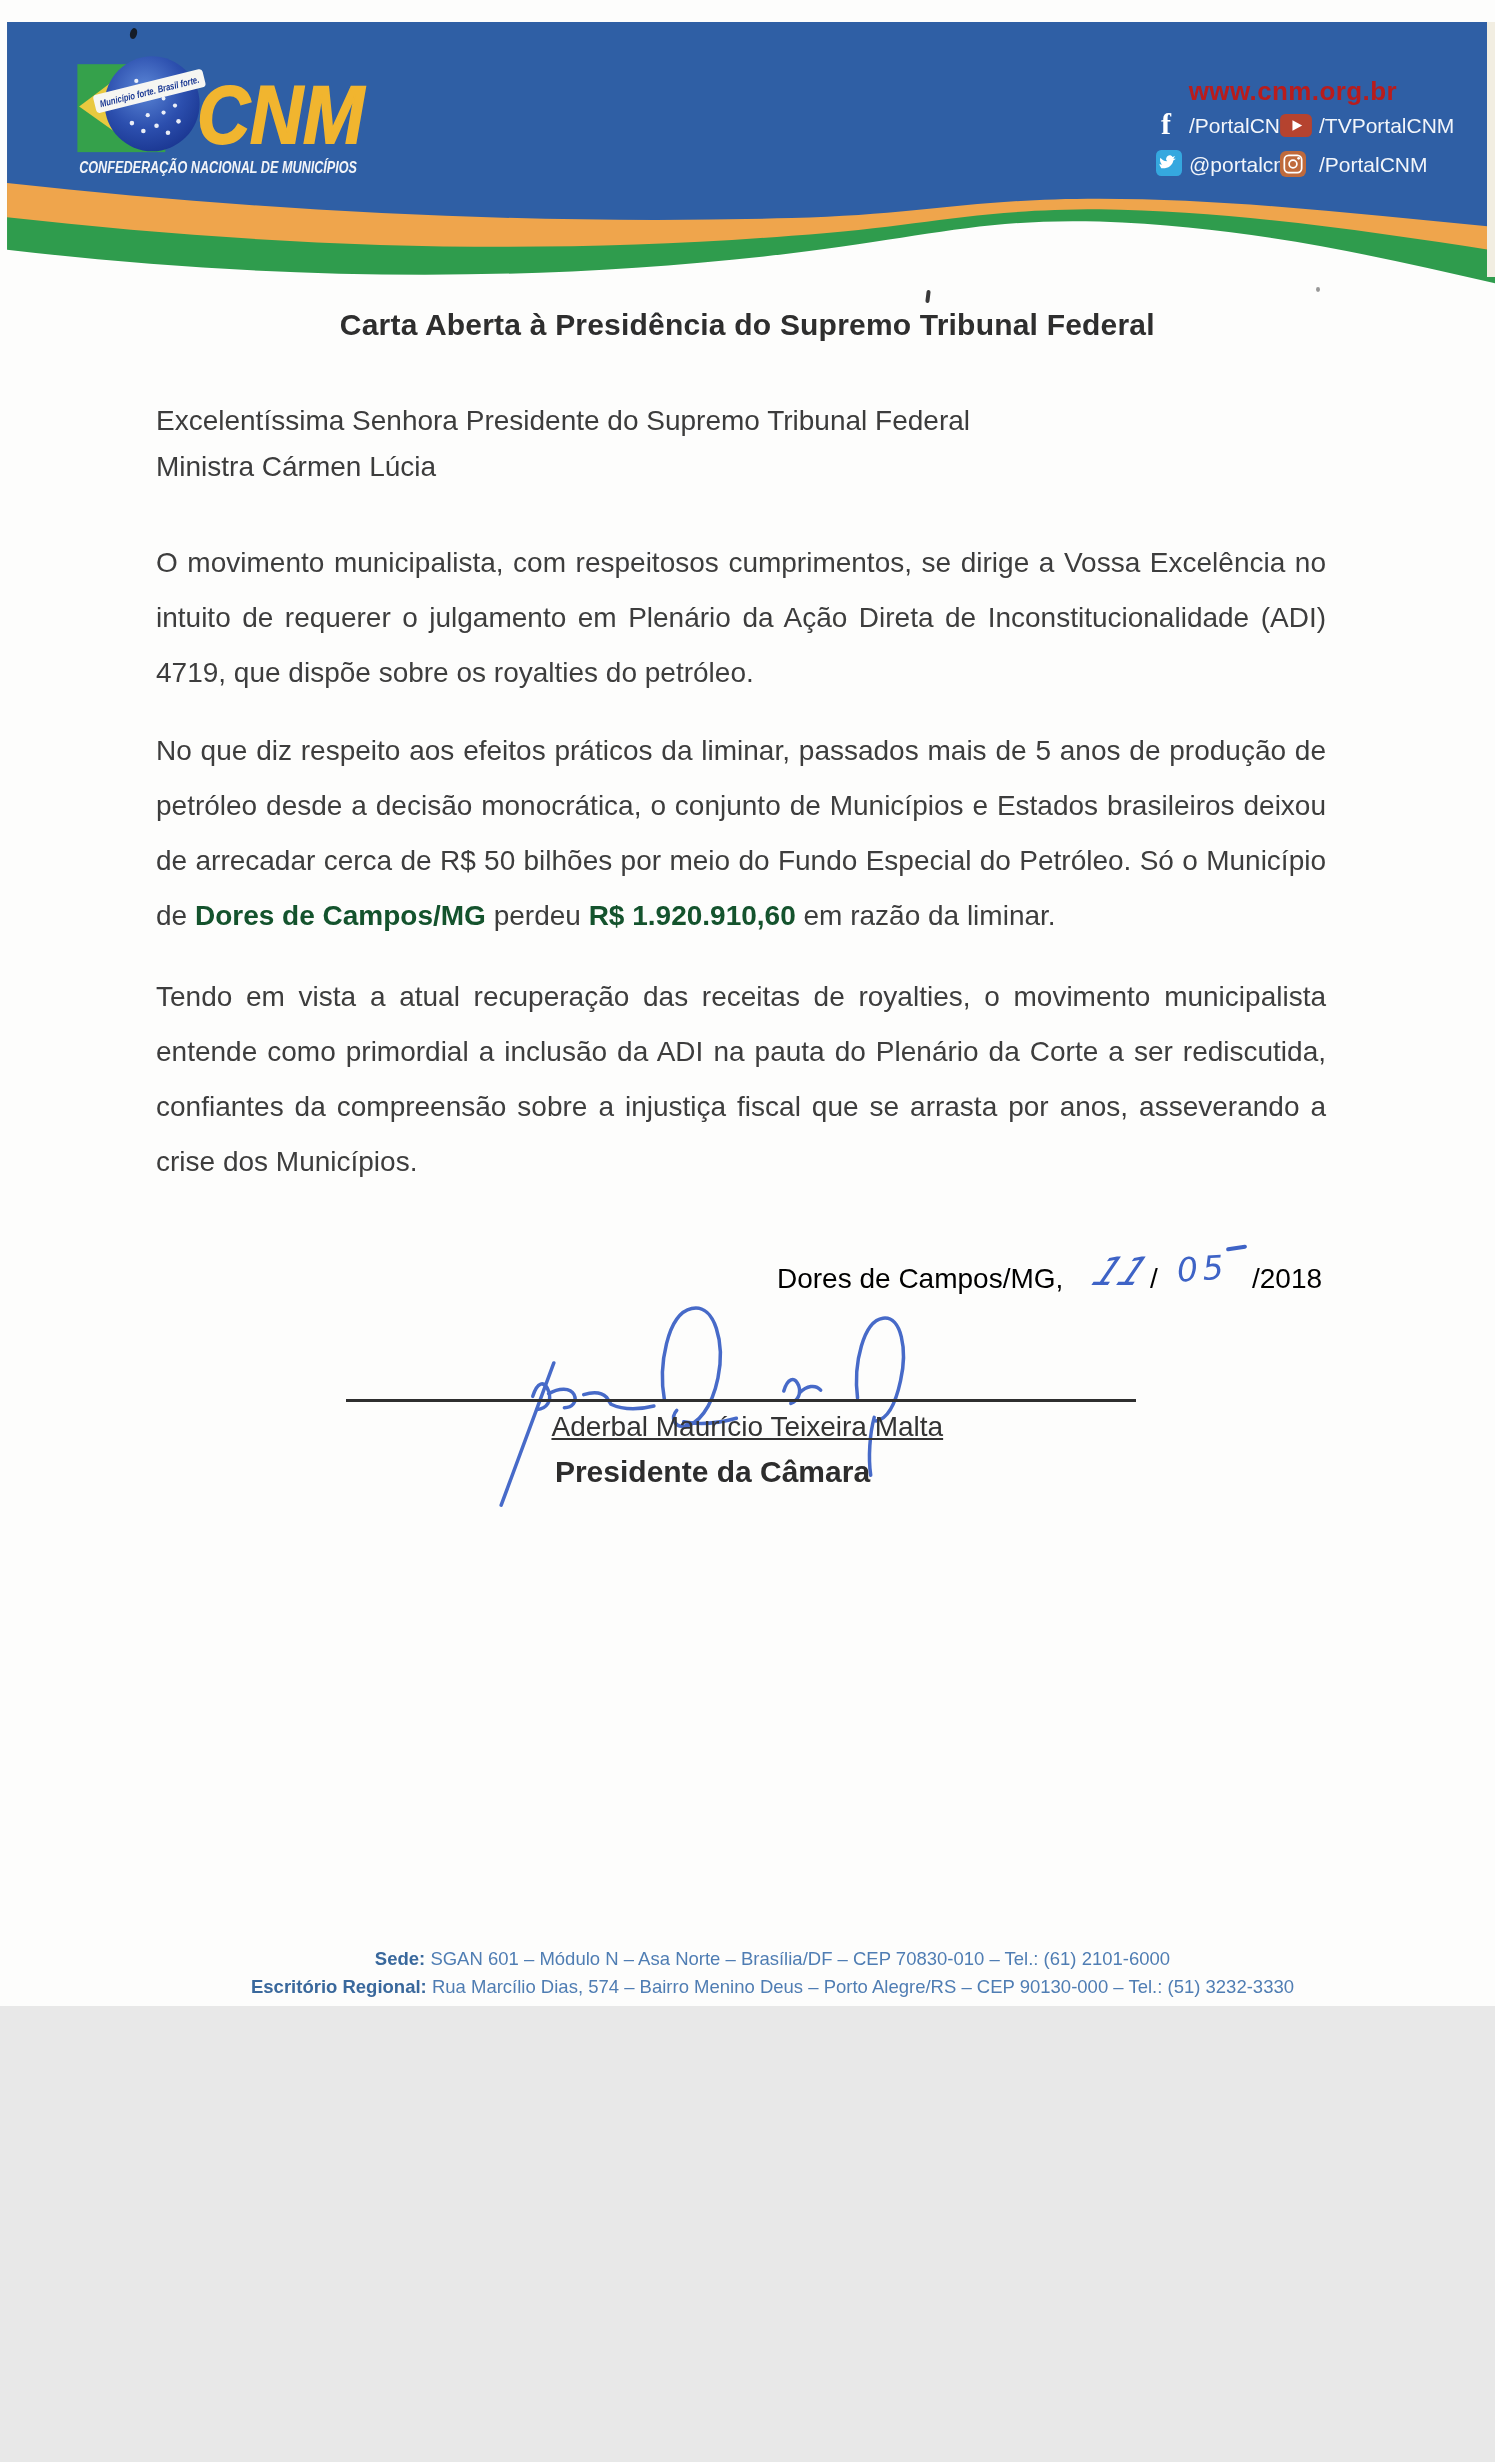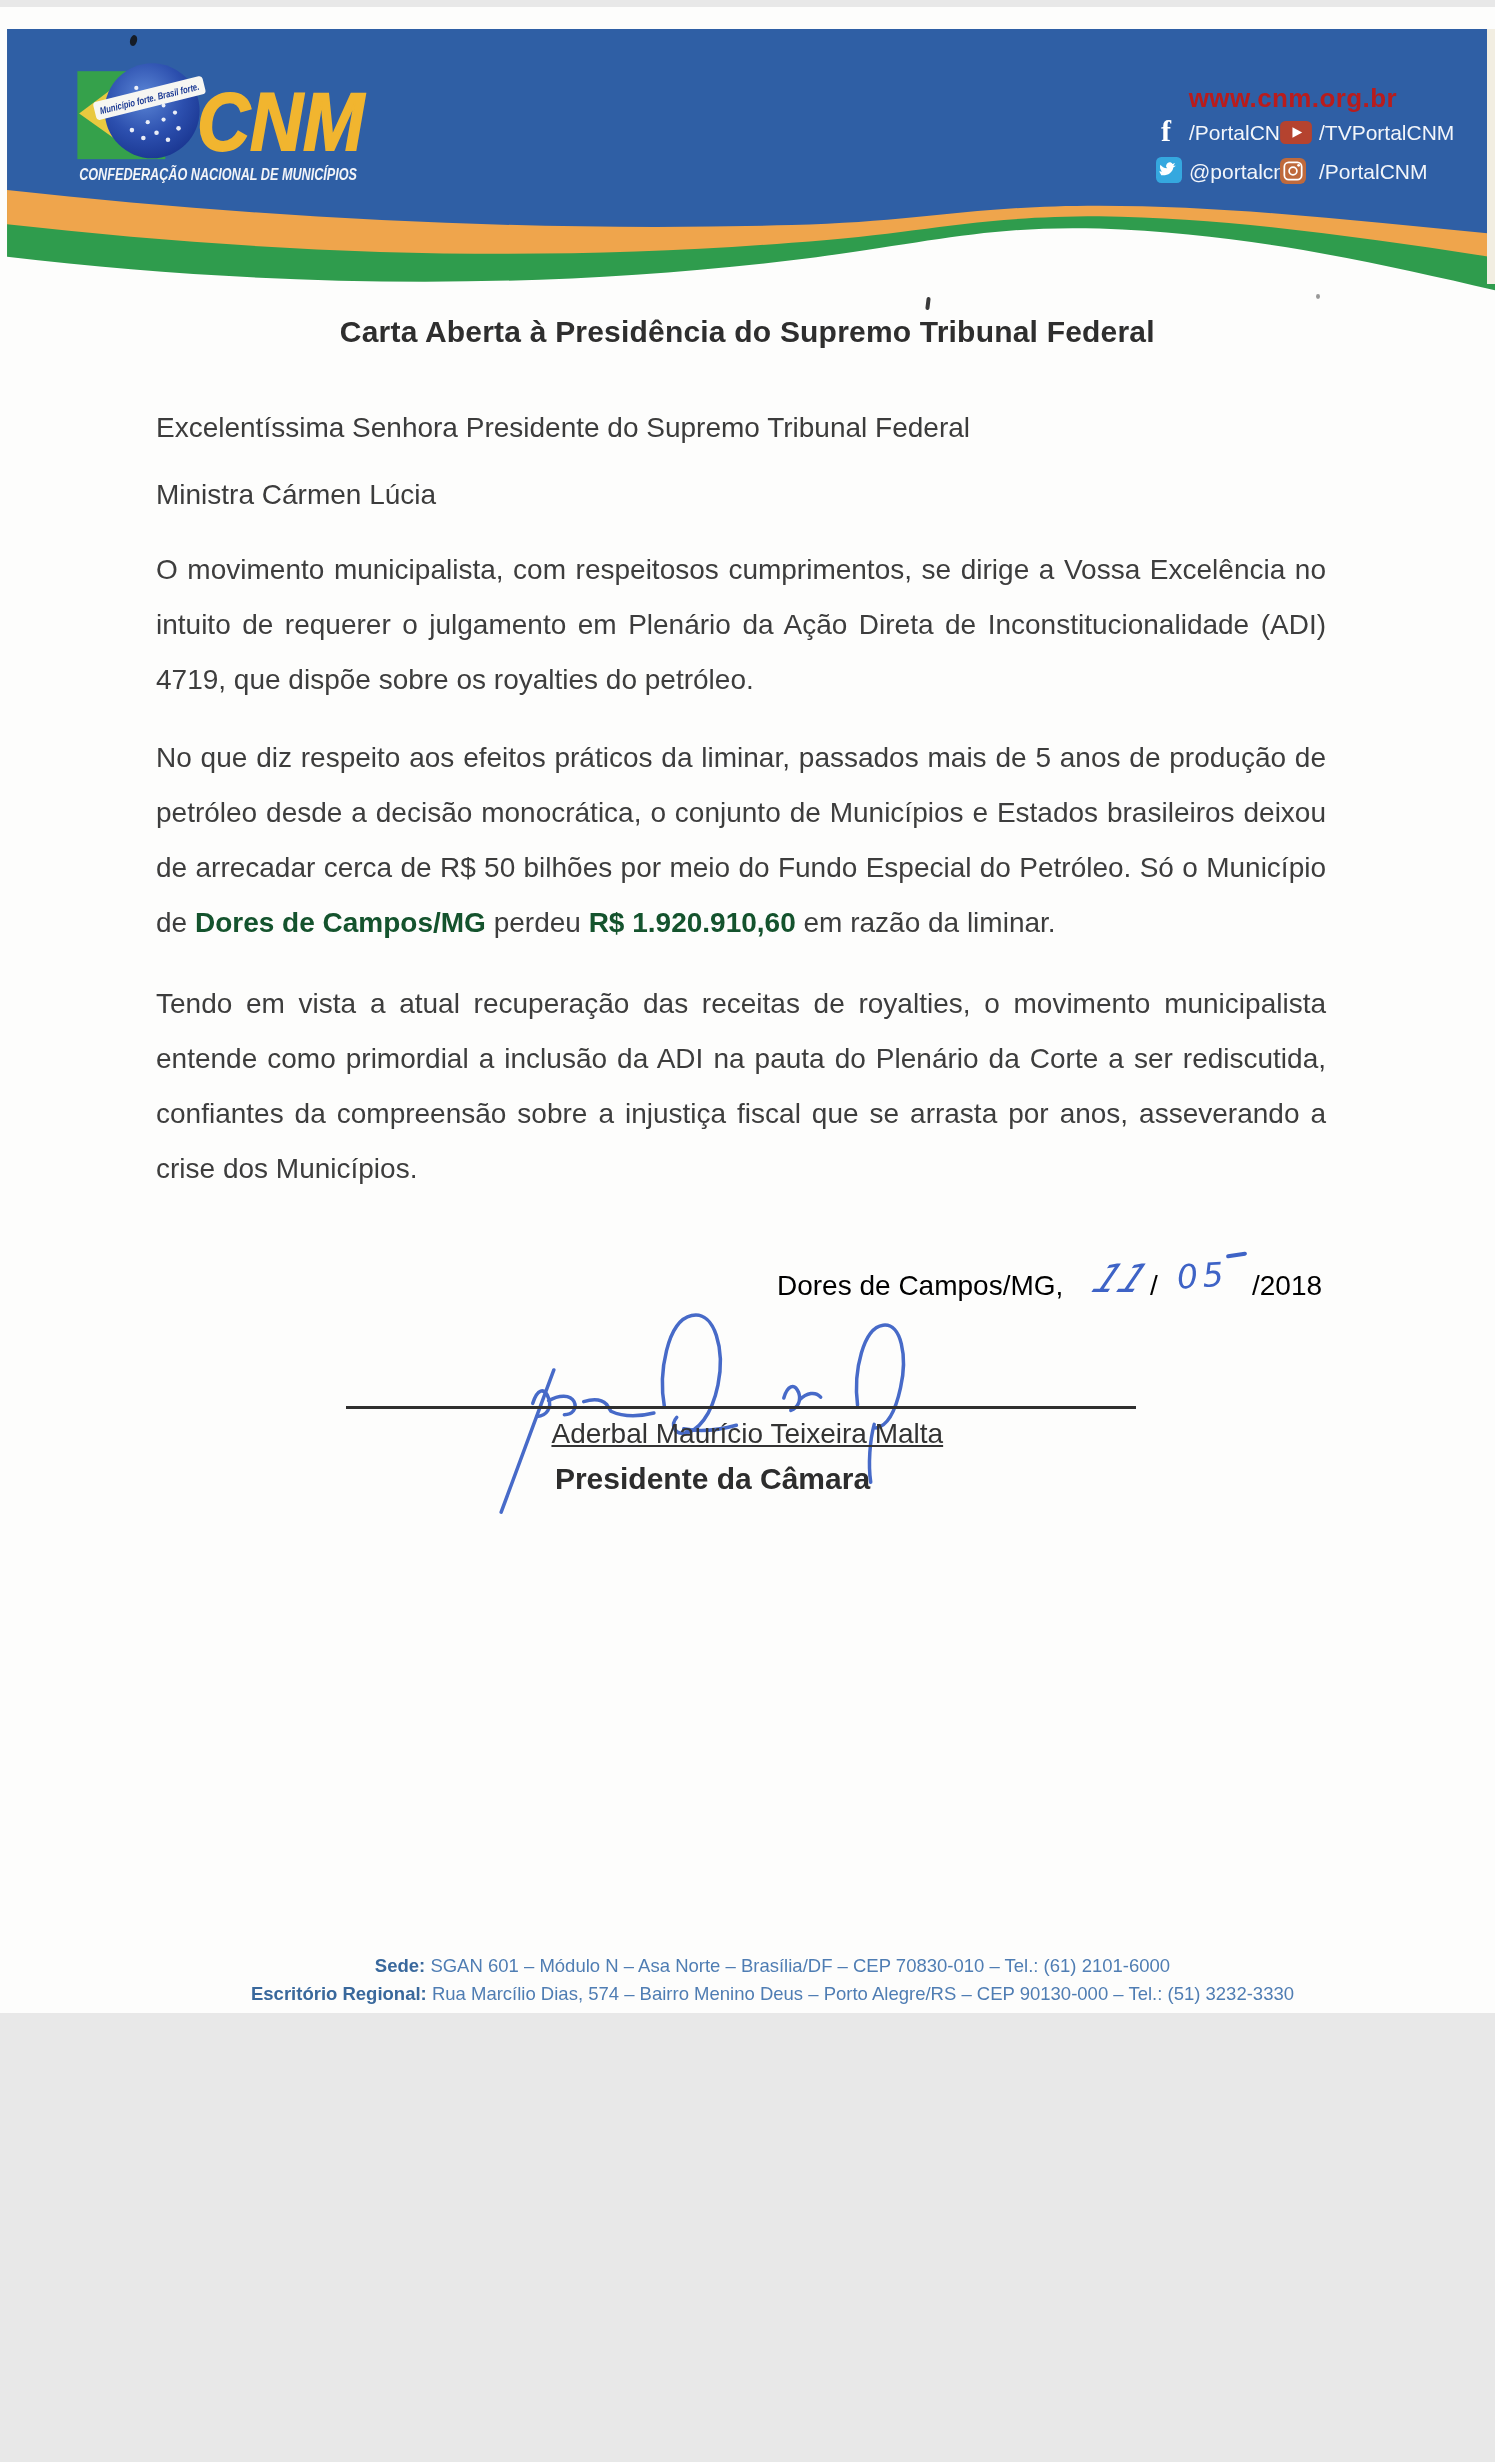--- a/index.html
+++ b/index.html
@@ -1,17 +1,17 @@
 <!DOCTYPE html>
 <html style="font-size:14px"><head>
 <meta charset="utf-8">
 <style>
   html,body{margin:0;padding:0;background:#e8e8e8;}
   .page{
-    position:relative;width:1495px;height:2006px;margin:7px auto;
+    position:relative;width:1495px;height:2006px;margin:0 auto;
     background:#fdfdfc;overflow:hidden;
     font-family:"Liberation Sans", sans-serif;color:#3c3c3c;
   }
   
   .banner{position:absolute;left:0;top:0;width:1495px;height:299px;}
   .website{
     position:absolute;top:76px;right:98px;
     font-size:26px;font-weight:bold;color:#b91c1c;letter-spacing:0.4px;
   }
   .social-label{position:absolute;font-size:21px;color:#f2f5fa;}
@@ -124,21 +124,21 @@
   <span class="social-label" style="left:1319px;top:153px;">/PortalCNM</span>
 
   <div class="speck" style="left:130px;top:28px;width:7px;height:11.4px;transform:rotate(14deg);opacity:.85;"></div>
   <div class="speck" style="left:926px;top:290px;width:4.4px;height:13px;background:#3a3a3a;border-radius:2.6px;transform:rotate(7deg);"></div>
   <div class="speck" style="left:1316px;top:287px;width:4.4px;height:5.3px;background:#555;opacity:.6;"></div>
   <div class="edge-strip"></div>
 
   <div class="title">Carta Aberta à Presidência do Supremo Tribunal Federal</div>
 
   <div class="sal" style="top:405px;text-align:center;">Excelentíssima Senhora Presidente do Supremo Tribunal Federal</div>
-  <div class="sal" style="top:472px;">Ministra Cármen Lúcia</div>
+  <div class="sal" style="top:451px;">Ministra Cármen Lúcia</div>
 
   <div class="para" style="top:535px;">O movimento municipalista, com respeitosos cumprimentos, se dirige a Vossa Excelência no intuito de requerer o julgamento em Plenário da Ação Direta de Inconstitucionalidade (ADI) 4719, que dispõe sobre os royalties do petróleo.</div>
 
   <div class="para" style="top:723px;"><span>No que diz respeito aos efeitos práticos da liminar, passados mais de 5 anos de produção de petróleo desde a decisão monocrática, o conjunto de Municípios e Estados brasileiros deixou de arrecadar cerca de R$ 50 bilhões por meio do Fundo Especial do Petróleo. Só o Município de </span><b>Dores de Campos/MG</b><span> perdeu </span><b>R$ 1.920.910,60</b><span> em razão da liminar.</span></div>
 
   <div class="para" style="top:969px;">Tendo em vista a atual recuperação das receitas de royalties, o movimento municipalista entende como primordial a inclusão da ADI na pauta do Plenário da Corte a ser rediscutida, confiantes da compreensão sobre a injustiça fiscal que se arrasta por anos, asseverando a crise dos Municípios.</div>
 
   <span class="date-part" style="left:777px;top:1263px;">Dores de Campos/MG,</span>
   <span class="hand hand-day">11</span>
   <span class="date-part" style="left:1150px;top:1263px;">/</span>

